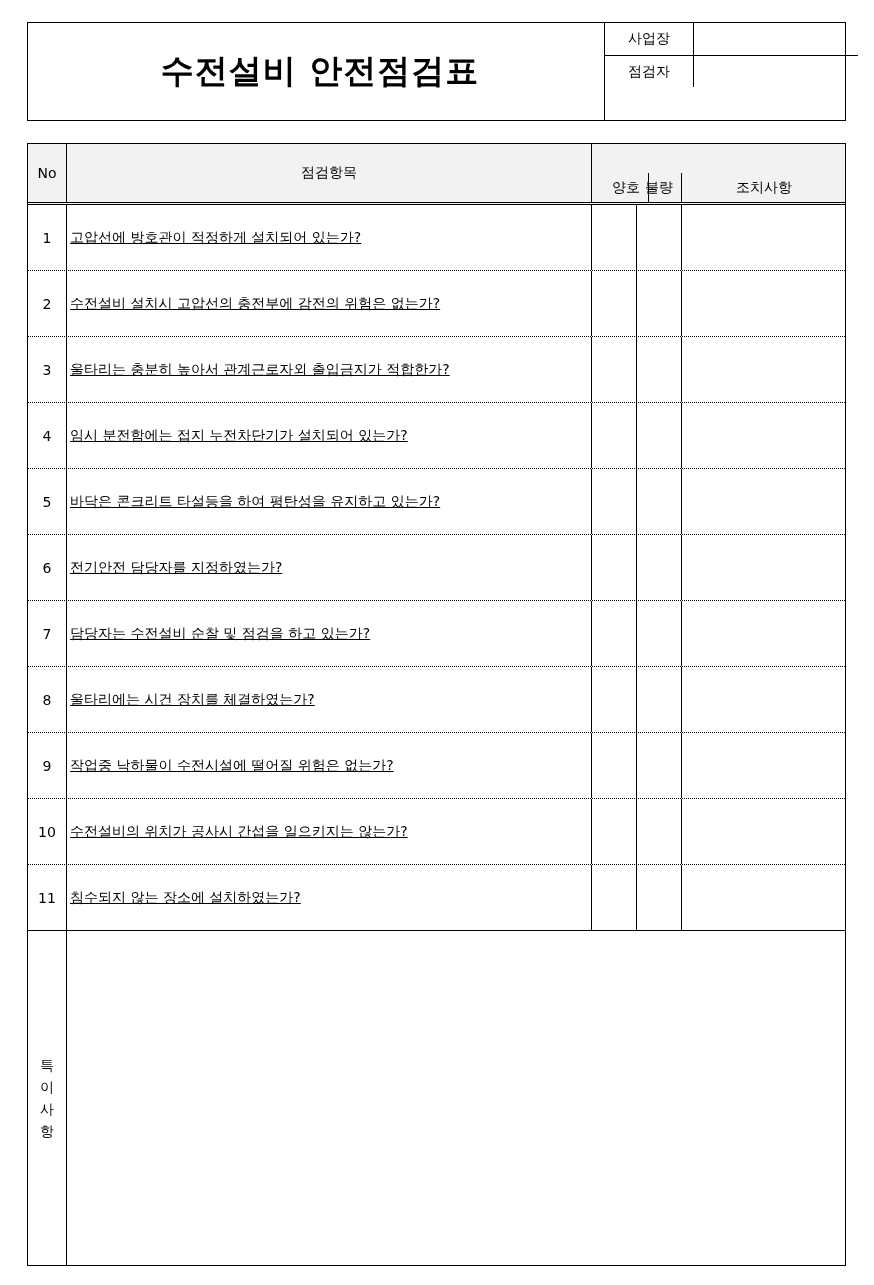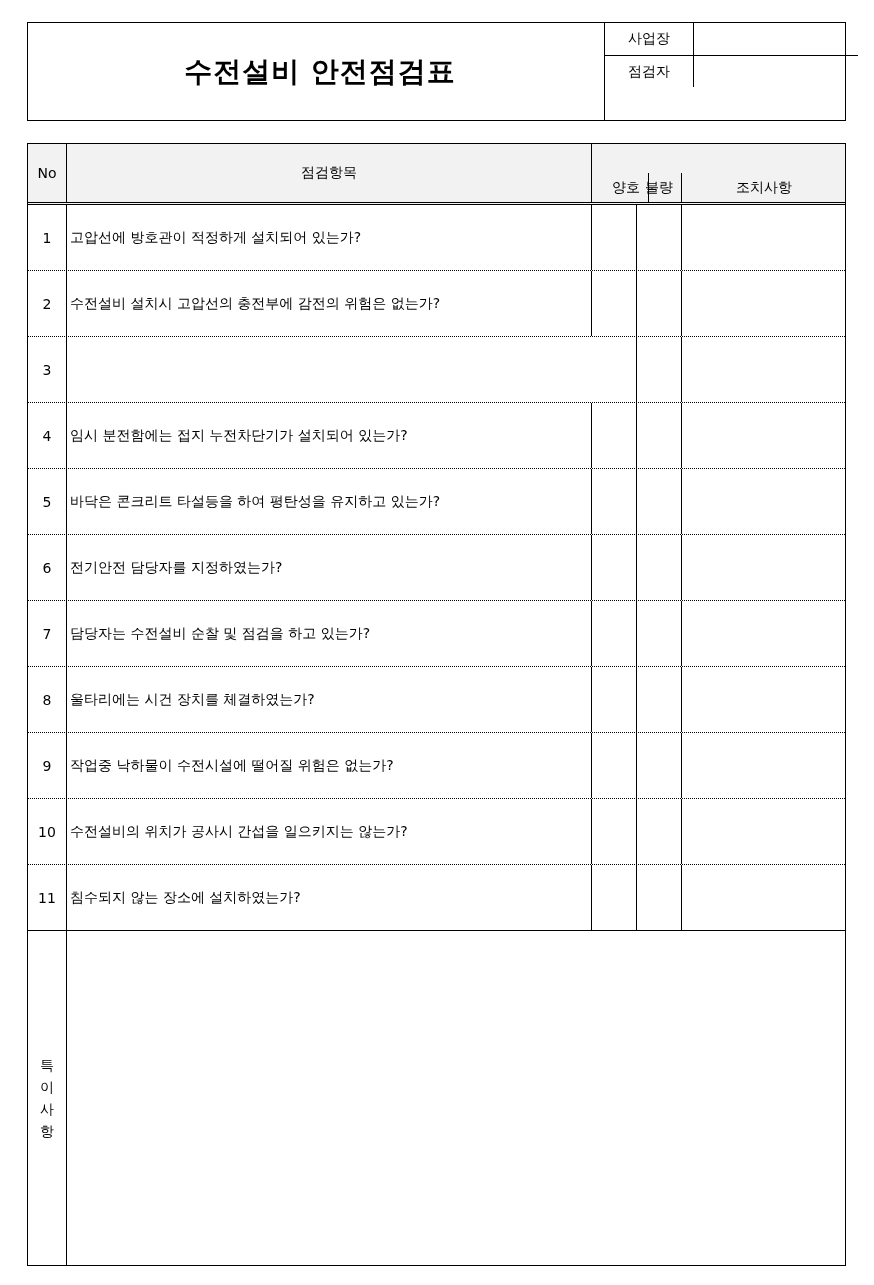--- a/index.html
+++ b/index.html
@@ -8,21 +8,21 @@
     font-family: "DejaVu Sans", "Liberation Sans", sans-serif;
     color: #000;
   }
   .title-box {
     position: absolute; left: 27px; top: 22px; width: 819px; height: 99px;
     border: 1px solid #000; box-sizing: border-box;
   }
   .title-text {
     position: absolute; left: 0; top: 0; width: 564px; height: 97px;
     display: flex; align-items: center; justify-content: center;
-    font-size: 28px; font-weight: bold; letter-spacing: 1px;
+    font-size: 33px; font-weight: bold; letter-spacing: 1px;
     padding-left: 20px; box-sizing: border-box;
   }
   .info-grid {
     position: absolute; left: 564px; top: 0; width: 254px; height: 97px;
     border-left: 1px solid #000; box-sizing: border-box; margin-left: 12px;
   }
   .info-row {
     display: flex; height: 33px; border-bottom: 1px solid #000; box-sizing: border-box;
   }
   .info-row:last-child { border-bottom: none; height: 31px; }
@@ -48,21 +48,21 @@
   .hdr .good { left: 576px; width: 45px; }
   .hdr .bad { left: 609px; width: 45px; }
   .hdr .action { left: 654px; width: 164px; border-right: none; }
 
   .row {
     position: relative; height: 66px; border-bottom: 1px dotted #000; box-sizing: border-box;
   }
   .row.last { border-bottom: 1px solid #000; }
   .row .c { position: absolute; top: 0; height: 100%; display: flex; align-items: center; box-sizing: border-box; font-size: 14px; }
   .row .no { left: 0; width: 39px; justify-content: center; border-right: 1px solid #000; }
-  .row .item { left: 39px; width: 525px; padding-left: 3px; border-right: 1px solid #000; }
+  .row .item { left: 39px; width: 525px; padding-left: 3px; border-right: 1px solid #000; text-decoration: underline; }
   .row .good { left: 564px; width: 45px; border-right: 1px solid #000; }
   .row .bad { left: 609px; width: 45px; border-right: 1px solid #000; }
   .row .action { left: 654px; width: 164px; }
 
   .remarks { position: relative; height: 334px; }
   .remarks .label {
     position: absolute; left: 0; top: 0; width: 39px; height: 100%;
     border-right: 1px solid #000; box-sizing: border-box;
     display: flex; flex-direction: column; align-items: center; justify-content: center;
     font-size: 14px; line-height: 22px;
@@ -104,20 +104,21 @@
   </div>
   <div class="row">
     <div class="c no">2</div>
     <div class="c item">수전설비 설치시 고압선의 충전부에 감전의 위험은 없는가?</div>
     <div class="c good"></div>
     <div class="c bad"></div>
     <div class="c action"></div>
   </div>
   <div class="row">
     <div class="c no">3</div>
+    <div class="c item">울타리는 충분히 높아서 관계근로자외 출입금지가 적합한가?</div>
     <div class="c good"></div>
     <div class="c bad"></div>
     <div class="c action"></div>
   </div>
   <div class="row">
     <div class="c no">4</div>
     <div class="c item">임시 분전함에는 접지 누전차단기가 설치되어 있는가?</div>
     <div class="c good"></div>
     <div class="c bad"></div>
     <div class="c action"></div>

